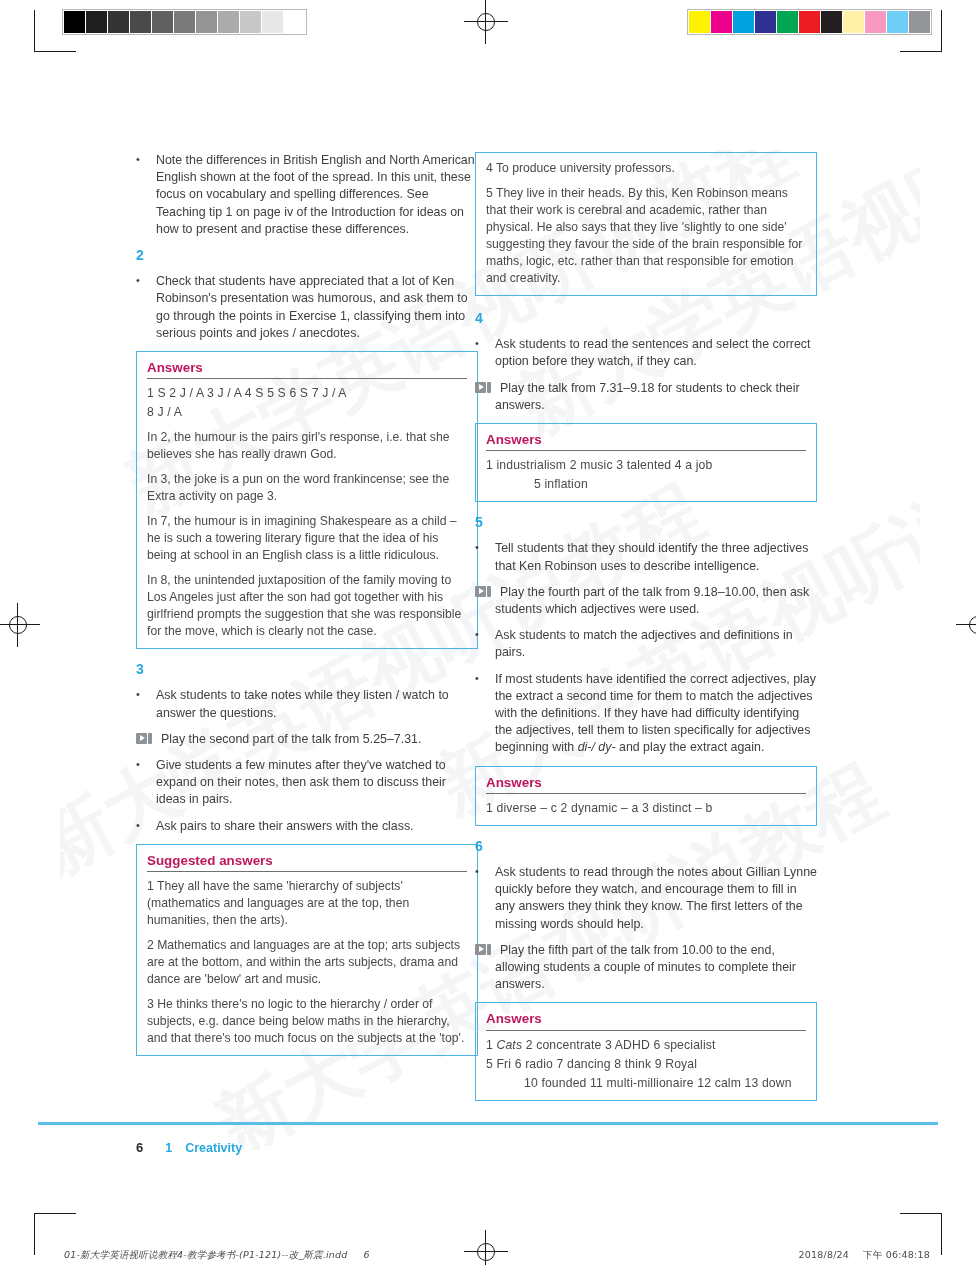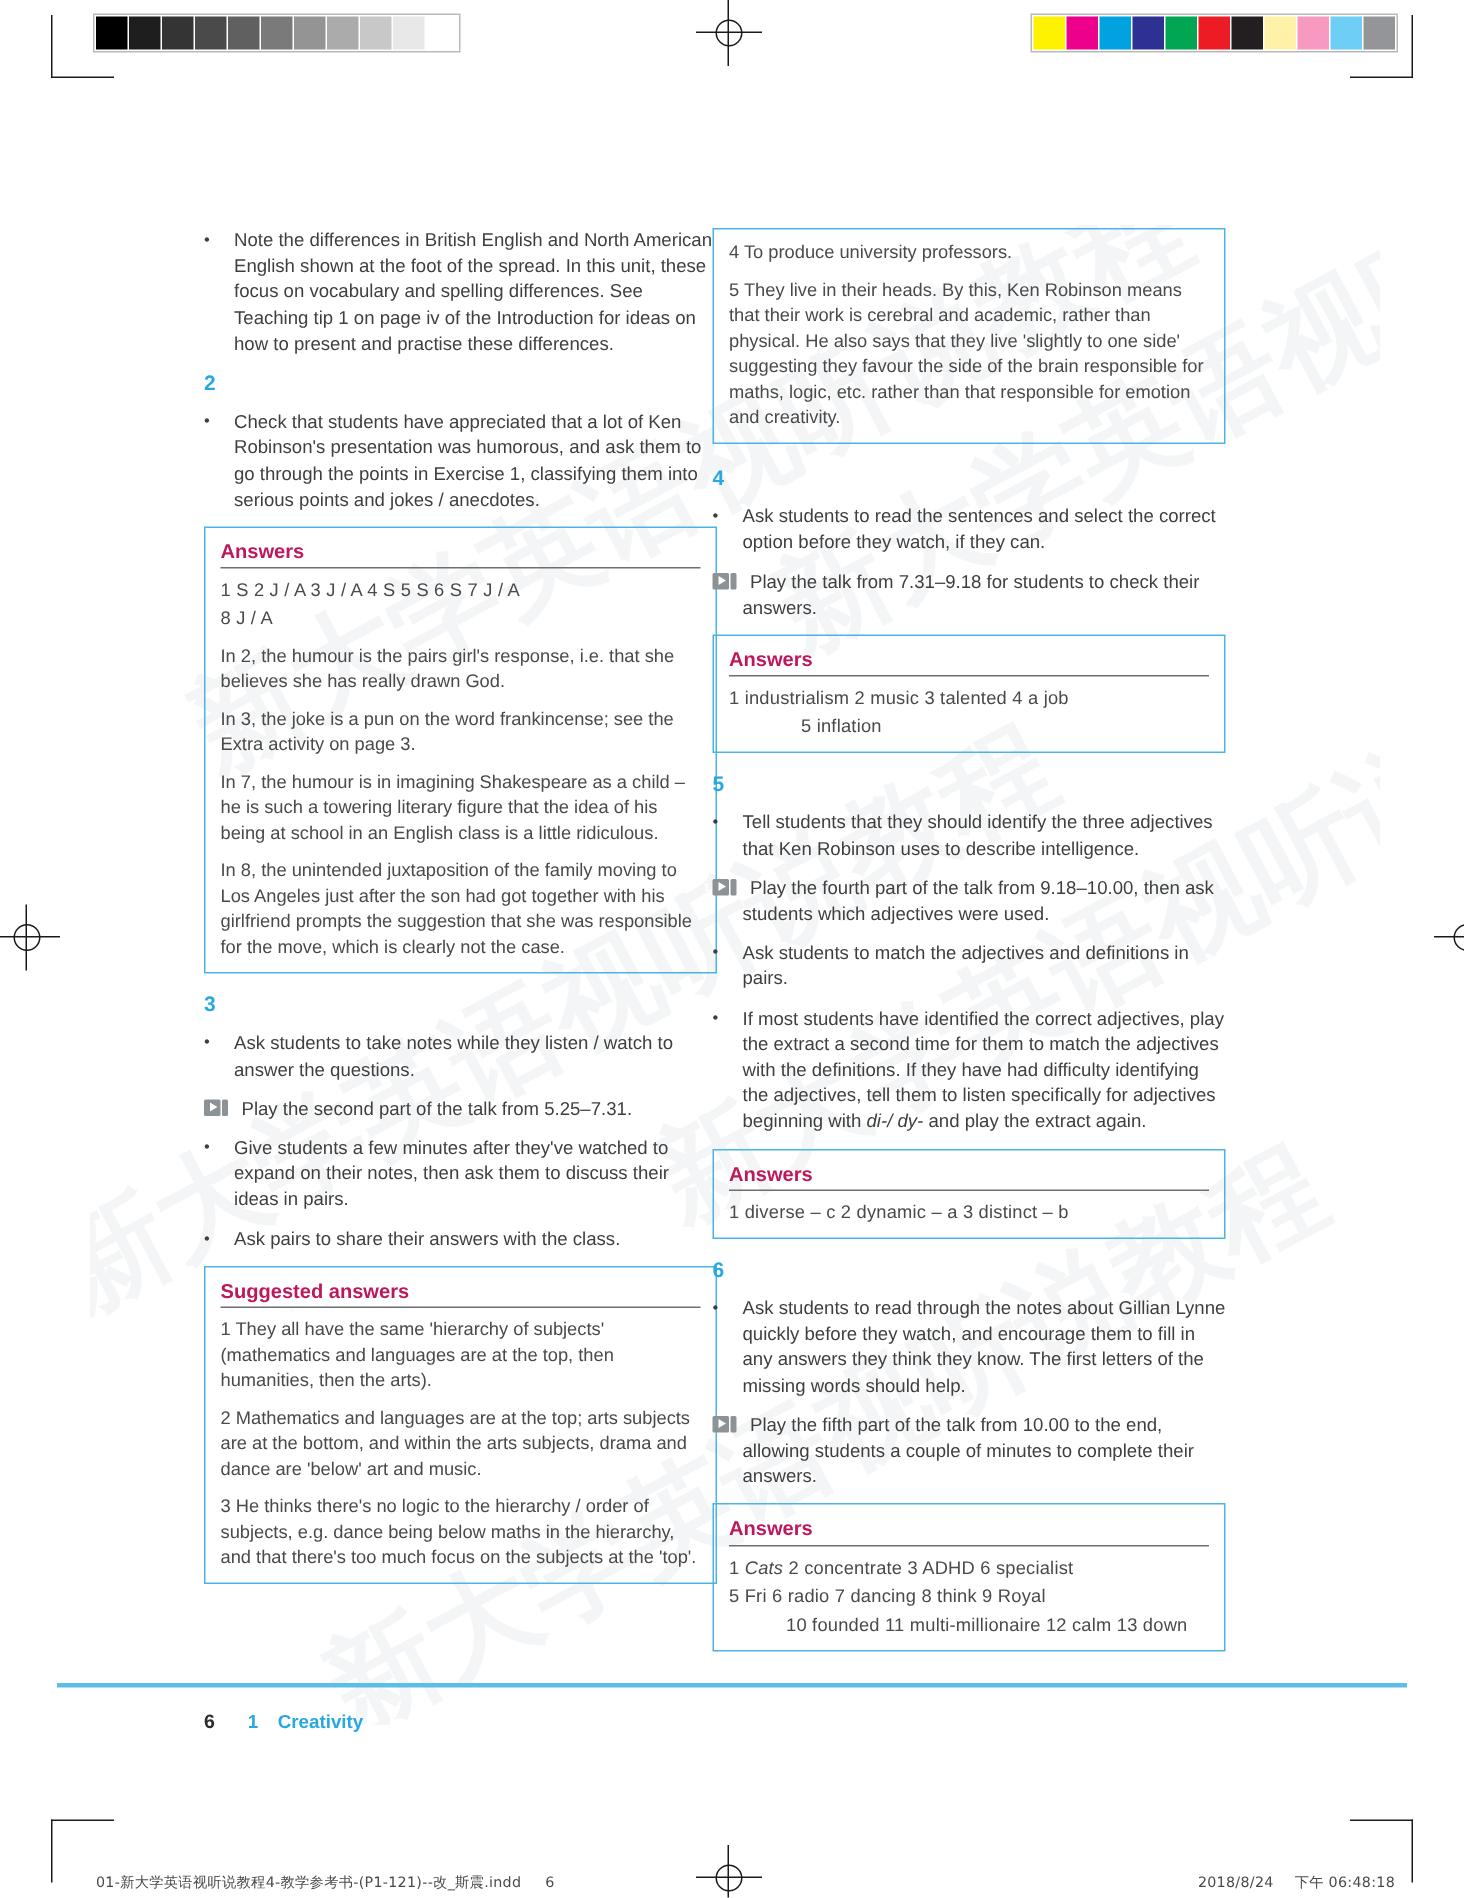--- a/index.html
+++ b/index.html
@@ -105,21 +105,21 @@
   }
   #footer{
     position:absolute;left:136px;top:1140px;font-size:12.5px;
   }
   #footer .pg{font-weight:bold;color:#2b2b2b;font-size:13px;}
   #footer .un{color:#29a8e0;font-weight:bold;margin-left:22px;font-size:12.5px;}
   #footer .ut{color:#29a8e0;font-weight:bold;margin-left:13px;font-size:12.5px;}
 
   #slug{
     position:absolute;left:64px;top:1249px;font-size:9.5px;color:#4a4a4a;
-    font-family:"DejaVu Sans", sans-serif;white-space:nowrap;letter-spacing:.2px;
+    font-family:"DejaVu Sans", sans-serif;white-space:nowrap;letter-spacing:.2px;font-style:italic;
   }
   #slug .pnum{margin-left:16px;}
   #stamp{
     position:absolute;right:46px;top:1249px;font-size:9.5px;color:#4a4a4a;
     font-family:"DejaVu Sans", sans-serif;white-space:nowrap;letter-spacing:.2px;
   }
   #stamp .tm{margin-left:14px;}
 </style>
 </head>
 <body>

